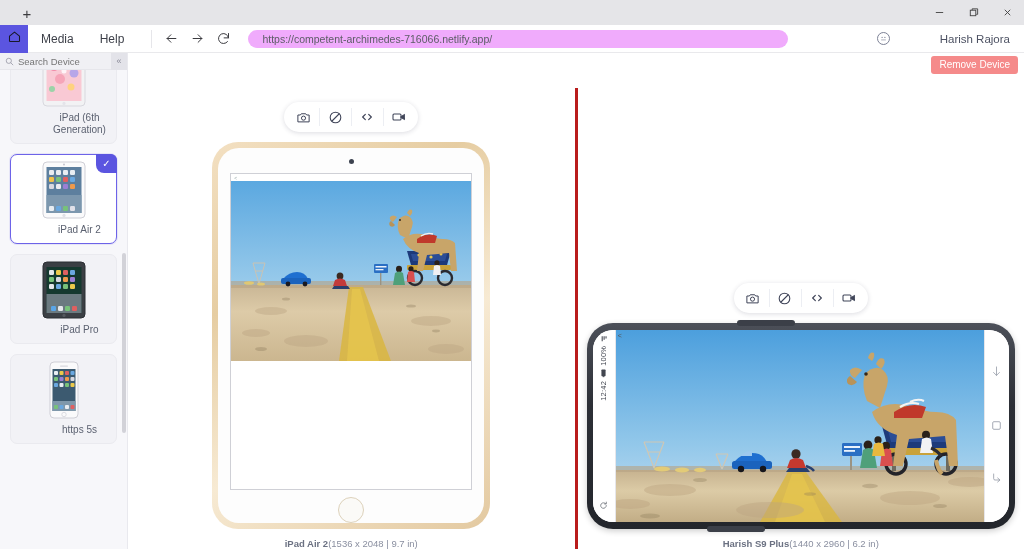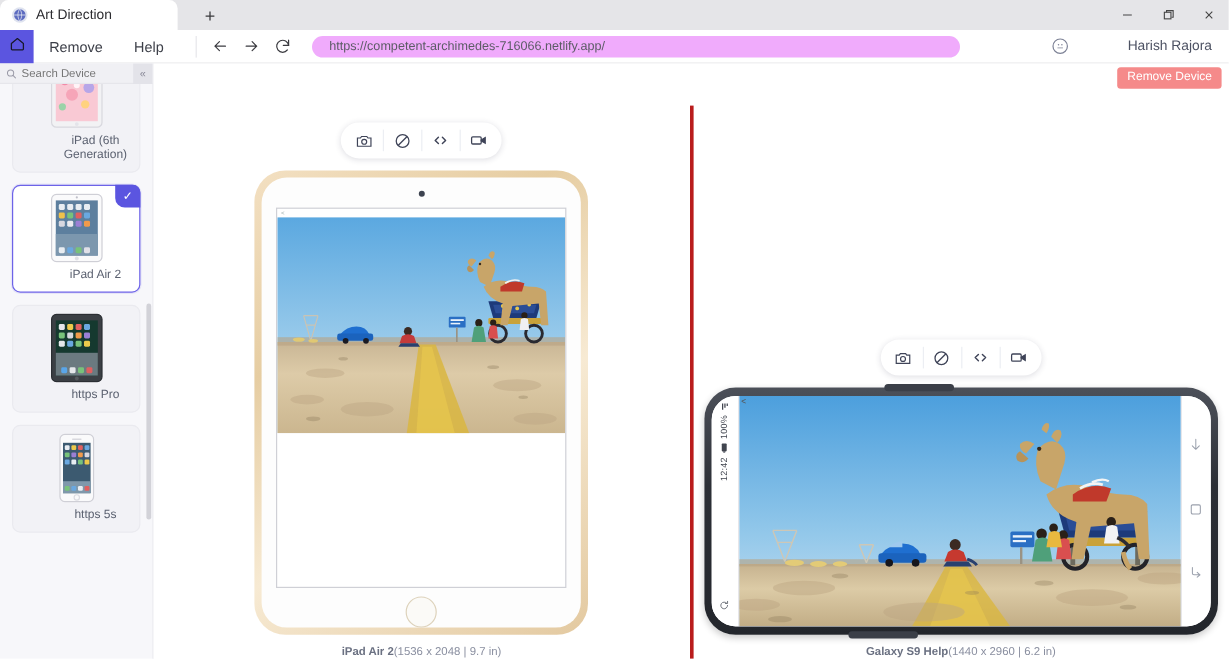--- a/index.html
+++ b/index.html
@@ -285,29 +285,20 @@
   }
   .g-back-chevron {
     position: absolute; left: 2px; top: 2px;
     font-size: 7px; color: #555; z-index: 3;
   }
 </style>
 </head>
 <body>
 
 <div class="titlebar">
-  <div class="tab">
-    <span class="tab-favicon">
-      <svg width="11" height="11" viewBox="0 0 16 16">
-        <circle cx="8" cy="8" r="7" fill="#5c6bc0"></circle>
-        <path d="M1 8h14M8 1c3 3.5 3 10.5 0 14M8 1C5 4.5 5 11.5 8 15" stroke="#dfe3ef" stroke-width="1" fill="none"></path>
-      </svg>
-    </span>
-    <span class="tab-title">Art Direction</span>
-  </div>
   <div class="newtab">+</div>
   <div class="wincontrols">
     <div class="wc">
       <svg width="11" height="11" viewBox="0 0 12 12">
           <path d="M2 6h8" stroke="#444" stroke-width="1"></path>
         </svg>
     </div>
     <div class="wc">
       <svg width="11" height="11" viewBox="0 0 12 12">
         <rect x="2.5" y="3.5" width="6" height="6" stroke="#444" stroke-width="1" fill="none"></rect>
@@ -323,21 +314,21 @@
 </div>
 
 <div class="appbar">
   <div class="homebtn">
     <span>
       <svg width="15" height="15" viewBox="0 0 24 24" fill="none" stroke="#18192b" stroke-width="1.7" stroke-linejoin="round">
         <path d="M4 11.5L12 5l8 6.5V19a1 1 0 0 1-1 1H5a1 1 0 0 1-1-1z"></path>
       </svg>
     </span>
   </div>
-  <div class="menu-item">Remove</div>
+  <div class="menu-item">Media</div>
   <div class="menu-item">Help</div>
   <div class="navsep"></div>
   <div class="navbtns">
     <div class="navbtn">
       <svg width="15" height="15" viewBox="0 0 24 24" fill="none" stroke="#3b3b40" stroke-width="1.6" stroke-linecap="round" stroke-linejoin="round">
         <path d="M19 12H5M11 6l-6 6 6 6"></path>
       </svg>
     </div>
     <div class="navbtn">
       <svg width="15" height="15" viewBox="0 0 24 24" fill="none" stroke="#3b3b40" stroke-width="1.6" stroke-linecap="round" stroke-linejoin="round">
@@ -446,21 +437,21 @@
               <rect x="14" y="23" width="5" height="5" rx="1.2" fill="#6aa8e0"></rect>
             <rect x="21" y="23" width="5" height="5" rx="1.2" fill="#78c27a"></rect>
               <rect x="28" y="23" width="5" height="5" rx="1.2" fill="#ecc94b"></rect>
             <rect x="9" y="45" width="5" height="5" rx="1.2" fill="#5aa6e8"></rect>
               <rect x="16" y="45" width="5" height="5" rx="1.2" fill="#e4e7ea"></rect>
             <rect x="23" y="45" width="5" height="5" rx="1.2" fill="#78c27a"></rect>
               <rect x="30" y="45" width="5" height="5" rx="1.2" fill="#e06060"></rect>
           </g>
           <circle cx="22" cy="54.4" r="1.6" fill="#55595e"></circle>
         </svg>
-        <div class="device-label">https Pro</div>
+        <div class="device-label">iPad Pro</div>
       </div>
 
       <div class="device-card">
         <svg class="device-thumb" width="30" height="58" viewBox="0 0 30 58">
           <rect x="1" y="1" width="28" height="56" rx="4" fill="#fafafb" stroke="#cfcfd6"></rect>
           <rect x="3.5" y="8" width="23" height="42" fill="#3c5a70"></rect>
           <rect x="3.5" y="40" width="23" height="10" fill="#7f98ab"></rect>
           <g>
             <rect x="5" y="10" width="4" height="4" rx="1" fill="#e8edf2"></rect>
               <rect x="10.5" y="10" width="4" height="4" rx="1" fill="#ecc94b"></rect>
@@ -816,18 +807,18 @@
             <div>
               <svg width="12" height="12" viewBox="0 0 18 18" fill="none" stroke="#9aa0ac" stroke-width="1.3" stroke-linecap="round" stroke-linejoin="round">
                 <path d="M4 3v7a2 2 0 0 0 2 2h7M10 9l3.5 3-3.5 3"></path>
               </svg>
             </div>
           </div>
         </div>
       </div>
 
       <div class="devcaption">
-        <b>Galaxy S9 Help</b><span>(1440 x 2960 | 6.2 in)</span>
+        <b>Harish S9 Plus</b><span>(1440 x 2960 | 6.2 in)</span>
       </div>
     </div>
 
   </div>
 </div>
 
 </body></html>

